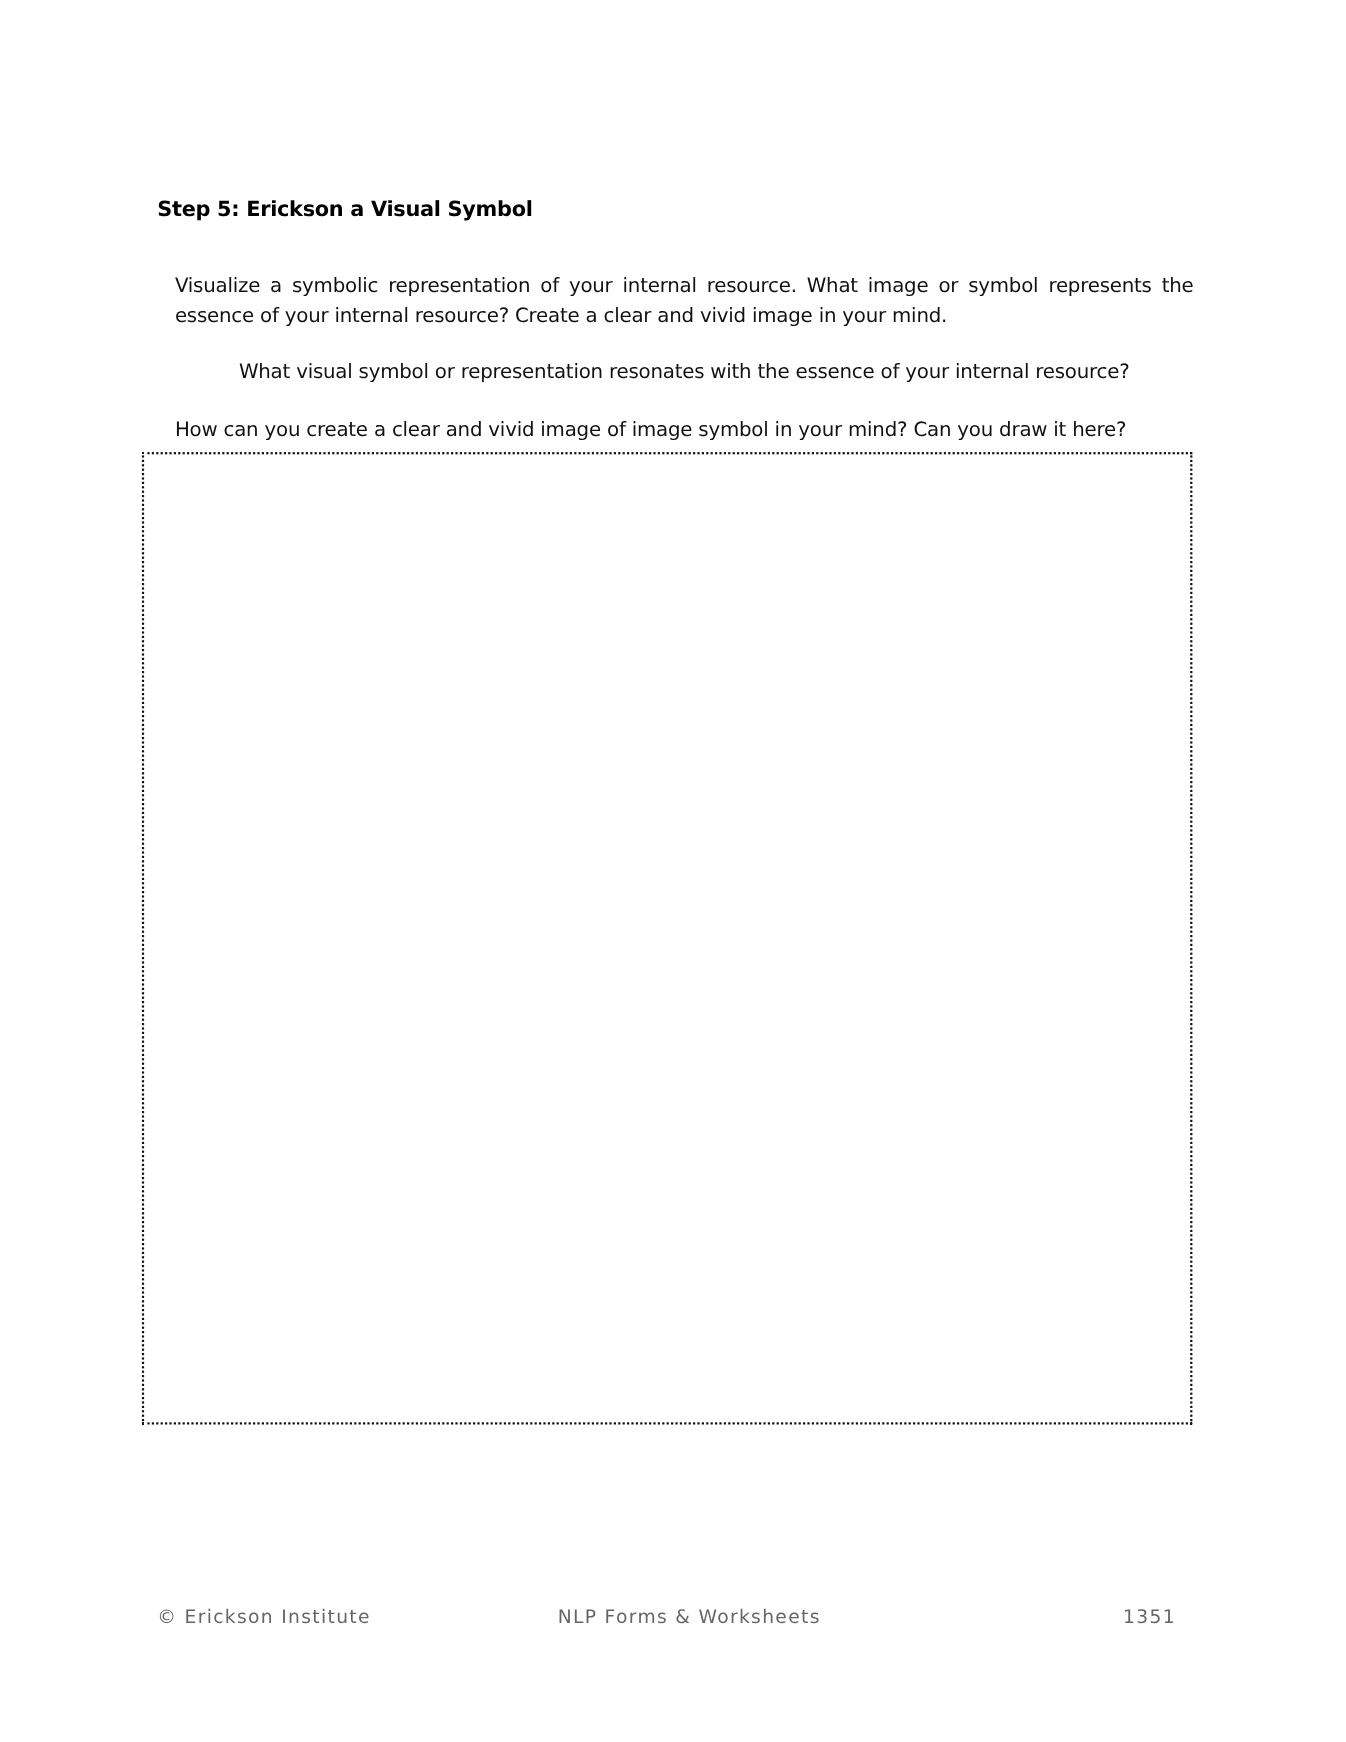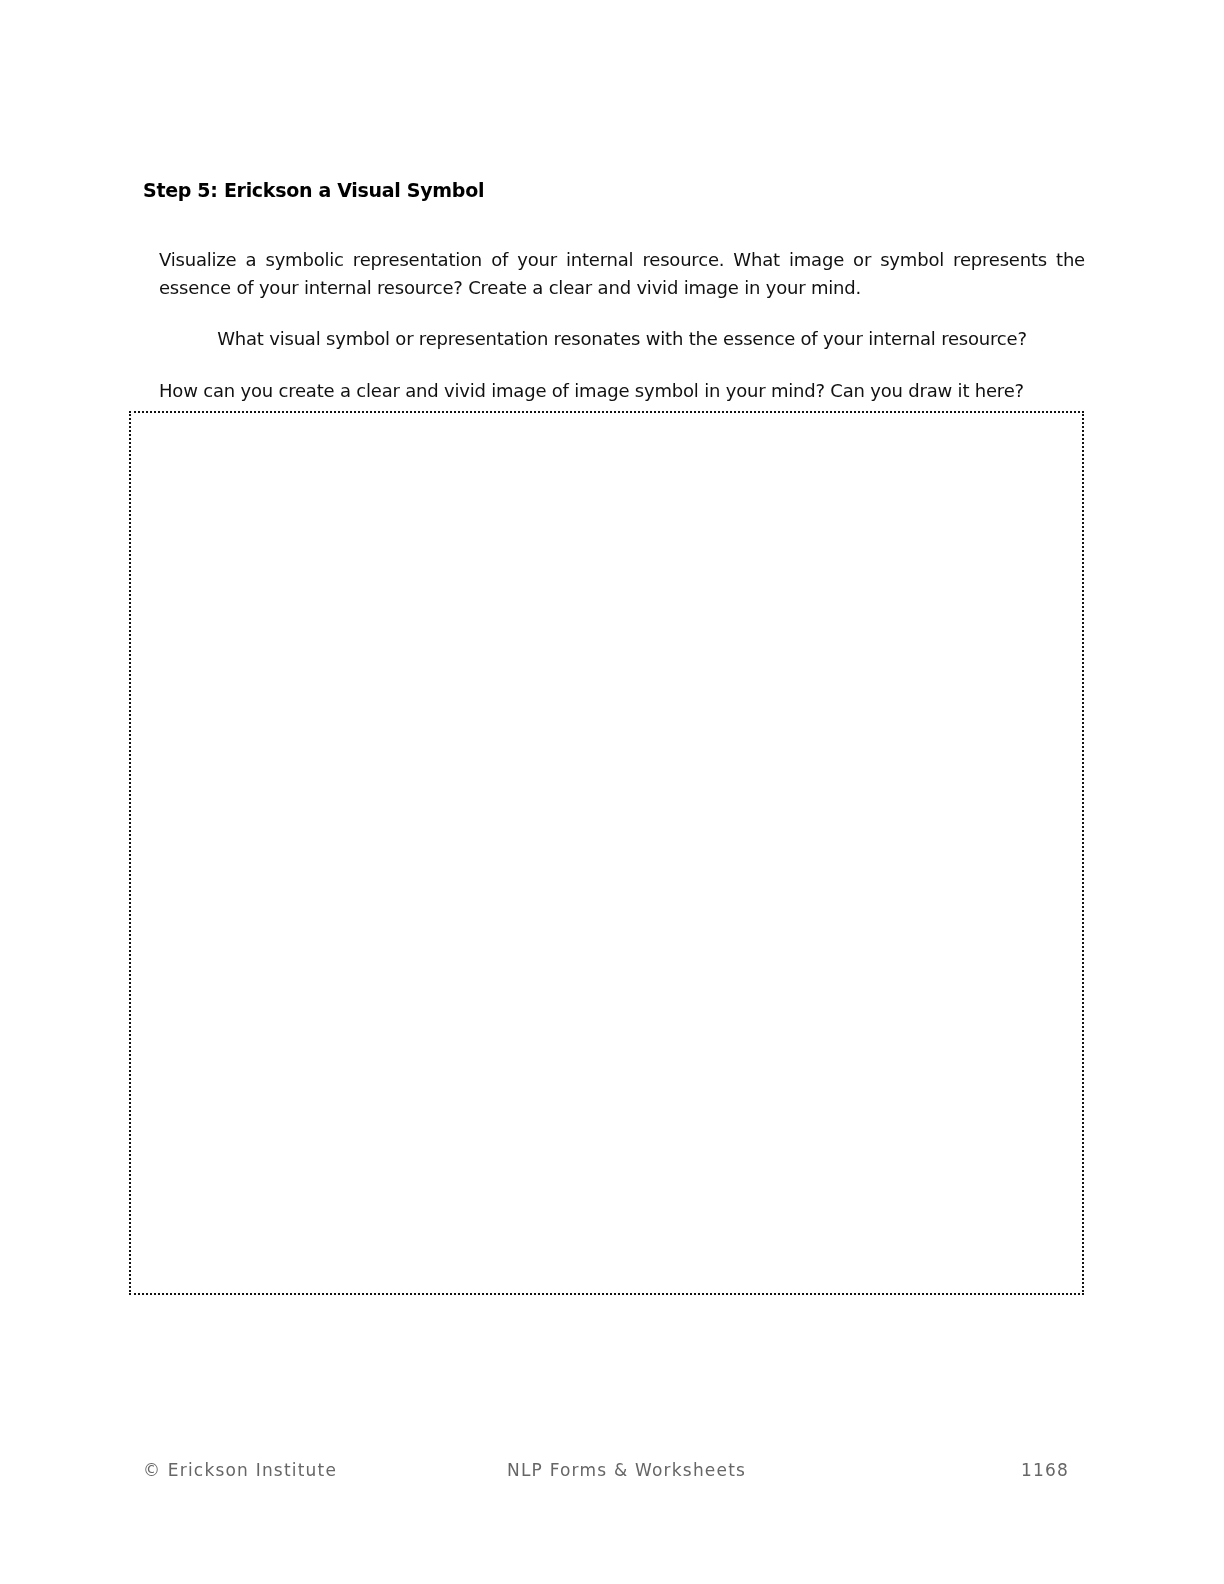--- a/index.html
+++ b/index.html
@@ -67,13 +67,13 @@
 <p class="para para-1">Visualize a symbolic representation of your internal resource. What image or symbol represents the essence of your internal resource? Create a clear and vivid image in your mind.</p>
 
 <p class="para para-2">What visual symbol or representation resonates with the essence of your internal resource?</p>
 
 <p class="para para-3">How can you create a clear and vivid image of image symbol in your mind? Can you draw it here?</p>
 
 <div class="draw-box"></div>
 
 <div class="footer footer-left">© Erickson Institute</div>
 <div class="footer footer-center">NLP Forms &amp; Worksheets</div>
-<div class="footer footer-right">1168</div>
+<div class="footer footer-right">1351</div>
 
 </body></html>

